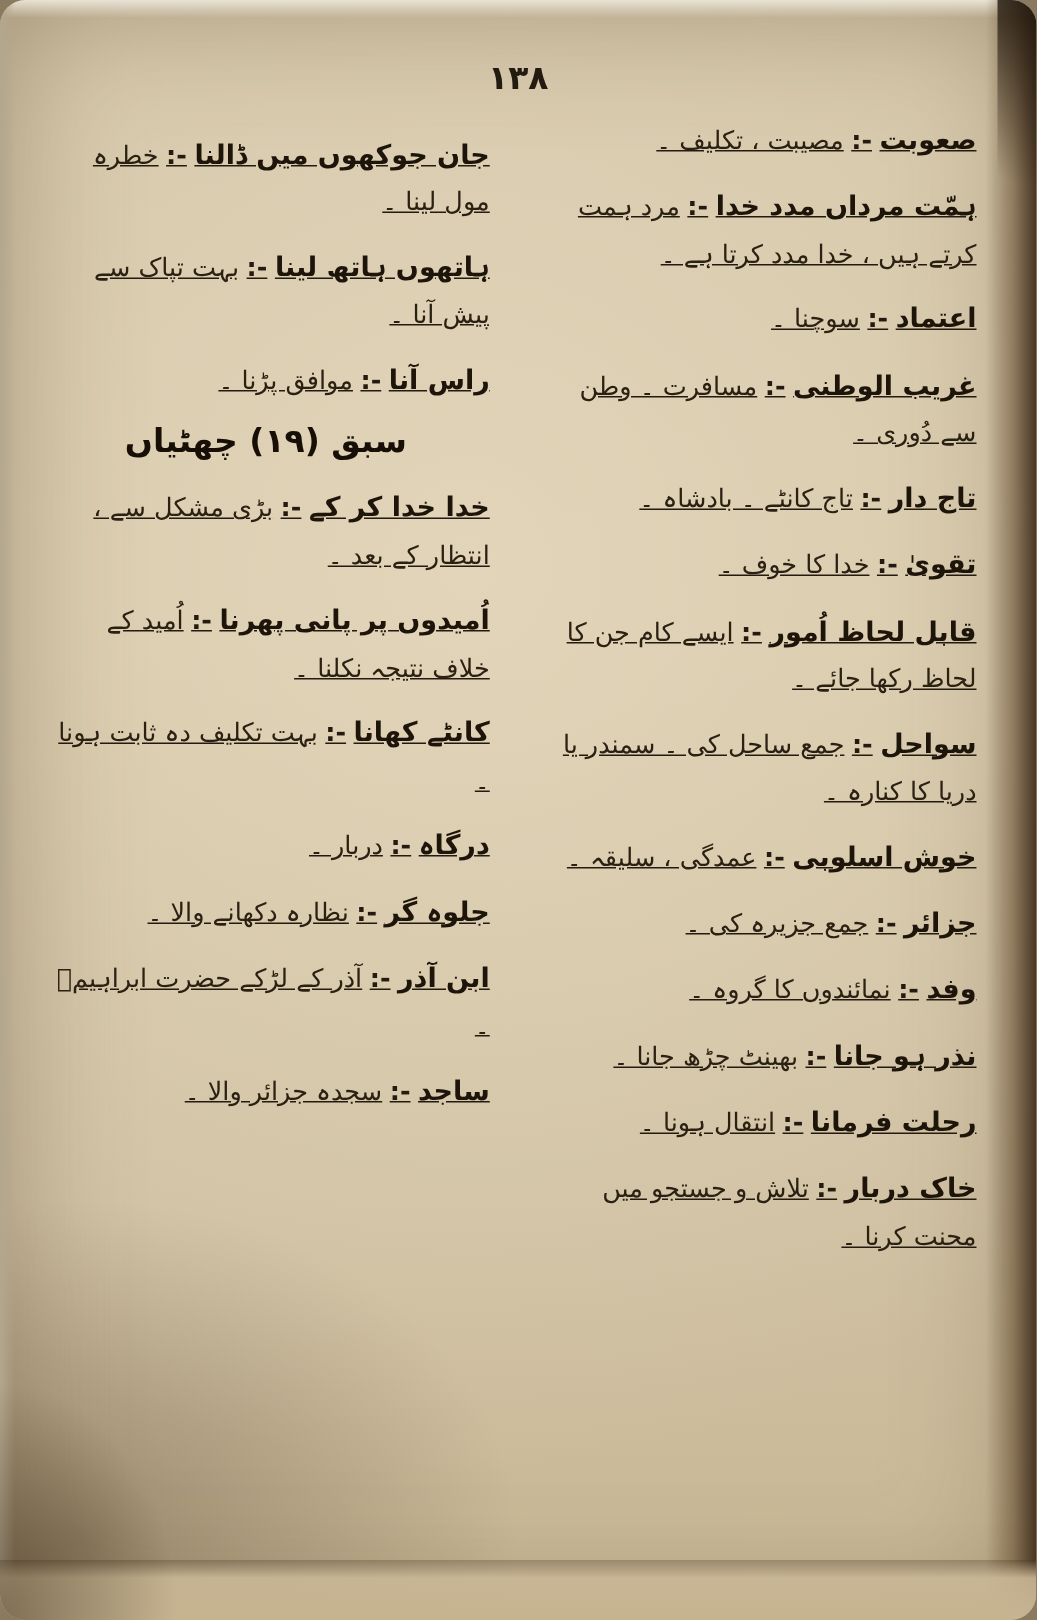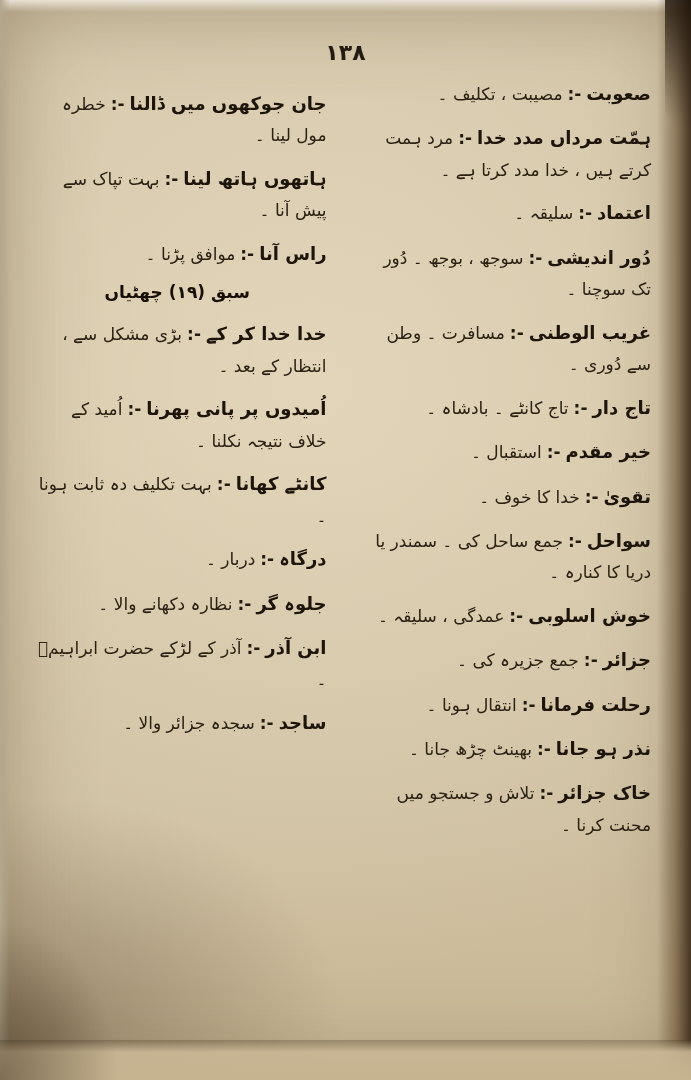--- a/index.html
+++ b/index.html
@@ -11,20 +11,21 @@
     height: 1080px;
     margin: 0 auto;
     overflow: hidden;
     font-family: "DejaVu Sans", sans-serif;
     background:
       radial-gradient(ellipse 120% 80% at 45% 35%, rgba(236,224,198,0.55), rgba(0,0,0,0) 70%),
       radial-gradient(ellipse 60% 30% at 8% 95%, rgba(74,56,36,0.35), rgba(0,0,0,0) 70%),
       linear-gradient(180deg, #d3c5a8 0%, #d6c7a9 40%, #cfc0a2 75%, #c8b795 100%);
     box-shadow: inset 0 0 90px rgba(92,70,44,0.45);
     color: #241b10;
+    border-radius: 17px;
   }
 
   
   .edge-top {
     position: absolute; top: 0; left: 0; width: 100%; height: 12px;
     background: linear-gradient(180deg, #e9e3d5 0%, rgba(233,227,213,0) 100%);
   }
   .edge-left {
     position: absolute; top: 0; left: 0; width: 10px; height: 100%;
     background: linear-gradient(90deg, #b3a78f 0%, rgba(179,167,143,0) 100%);
@@ -60,29 +61,30 @@
   .col-right { padding-left: 6px; }
   .col-left  { padding-left: 4px; padding-top: 10px; }
 
   .entry {
     direction: rtl;
     text-align: right;
     font-size: 17px;
     line-height: 1.8;
     margin-bottom: 12px;
     padding-left: 18px;
+    text-decoration: underline;
   }
   .entry .term { font-weight: 700; color: #1d140a; font-size: 18px; }
   .entry .sep  { font-weight: 700; margin: 0 5px; direction: ltr; unicode-bidi: embed; }
   .entry .def  { color: #2b2113; }
 
   .lesson-heading {
     text-align: center;
     font-weight: 700;
-    font-size: 17px;
+    font-size: 22px;
     color: #170f06;
     margin: 10px 0 16px 0;
     padding-left: 10px;
   }
   .lesson-heading.big { font-size: 27px; }
 </style>
 </head>
 <body>
 
 <div class="scan-page">
@@ -100,54 +102,54 @@
 
     <div class="col col-right">
 
       <div class="entry">
         <span class="term">صعوبت</span><span class="sep">:-</span><span class="def">مصیبت ، تکلیف ۔</span>
       </div>
       <div class="entry">
         <span class="term">ہمّت مرداں مدد خدا</span><span class="sep">:-</span><span class="def">مرد ہمت کرتے ہیں ، خدا مدد کرتا ہے ۔</span>
       </div>
       <div class="entry">
-        <span class="term">اعتماد</span><span class="sep">:-</span><span class="def">سلیقہ ۔</span>
-      </div>
-      <div class="entry">
-        <span class="term">دُور اندیشی</span><span class="sep">:-</span><span class="def">سوجھ ، بوجھ ۔ دُور تک سوچنا ۔</span>
+        <span class="term">اعتماد</span><span class="sep">:-</span><span class="def">سوچنا ۔</span>
       </div>
       <div class="entry">
         <span class="term">غریب الوطنی</span><span class="sep">:-</span><span class="def">مسافرت ۔ وطن سے دُوری ۔</span>
       </div>
       <div class="entry">
         <span class="term">تاج دار</span><span class="sep">:-</span><span class="def">تاج کانٹے ۔ بادشاہ ۔</span>
       </div>
       <div class="entry">
-        <span class="term">خیر مقدم</span><span class="sep">:-</span><span class="def">استقبال ۔</span>
+        <span class="term">تقویٰ</span><span class="sep">:-</span><span class="def">خدا کا خوف ۔</span>
       </div>
       <div class="entry">
-        <span class="term">تقویٰ</span><span class="sep">:-</span><span class="def">خدا کا خوف ۔</span>
+        <span class="term">قابل لحاظ اُمور</span><span class="sep">:-</span><span class="def">ایسے کام جن کا لحاظ رکھا جائے ۔</span>
       </div>
       <div class="entry">
         <span class="term">سواحل</span><span class="sep">:-</span><span class="def">جمع ساحل کی ۔ سمندر یا دریا کا کنارہ ۔</span>
       </div>
       <div class="entry">
         <span class="term">خوش اسلوبی</span><span class="sep">:-</span><span class="def">عمدگی ، سلیقہ ۔</span>
       </div>
       <div class="entry">
         <span class="term">جزائر</span><span class="sep">:-</span><span class="def">جمع جزیرہ کی ۔</span>
       </div>
       <div class="entry">
-        <span class="term">رحلت فرمانا</span><span class="sep">:-</span><span class="def">انتقال ہونا ۔</span>
+        <span class="term">وفد</span><span class="sep">:-</span><span class="def">نمائندوں کا گروہ ۔</span>
       </div>
       <div class="entry">
         <span class="term">نذر ہو جانا</span><span class="sep">:-</span><span class="def">بھینٹ چڑھ جانا ۔</span>
       </div>
       <div class="entry">
-        <span class="term">خاک جزائر</span><span class="sep">:-</span><span class="def">تلاش و جستجو میں محنت کرنا ۔</span>
+        <span class="term">رحلت فرمانا</span><span class="sep">:-</span><span class="def">انتقال ہونا ۔</span>
+      </div>
+      <div class="entry">
+        <span class="term">خاک دربار</span><span class="sep">:-</span><span class="def">تلاش و جستجو میں محنت کرنا ۔</span>
       </div>
 
     </div>
 
     <div class="col col-left">
 
       <div class="entry">
         <span class="term">جان جوکھوں میں ڈالنا</span><span class="sep">:-</span><span class="def">خطرہ مول لینا ۔</span>
       </div>
       <div class="entry">

